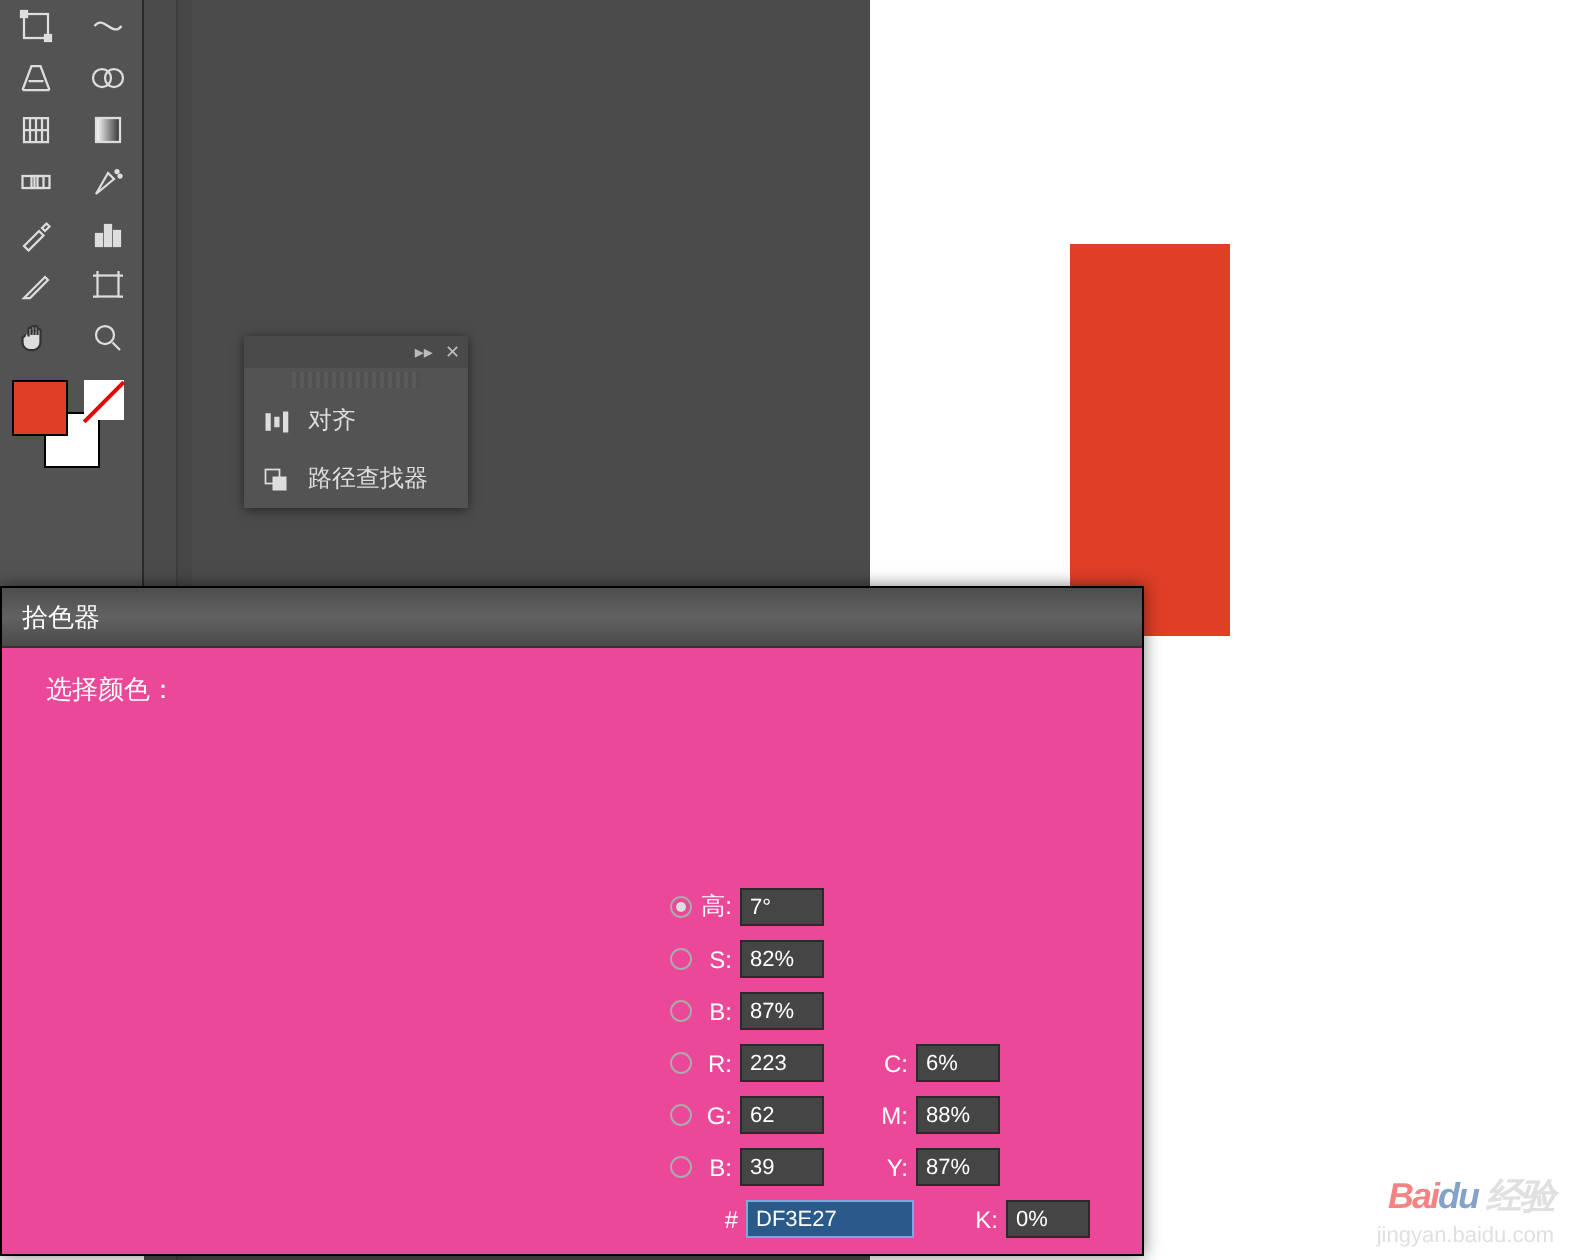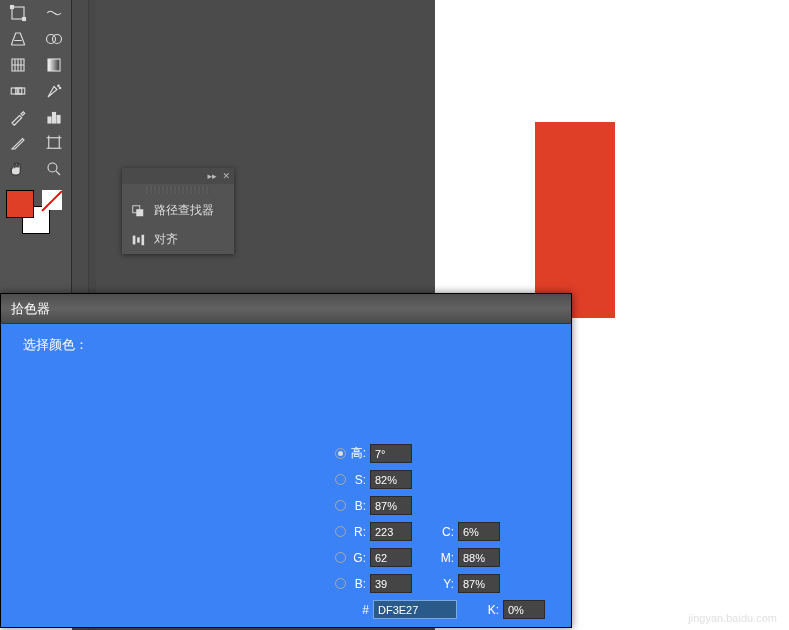--- a/index.html
+++ b/index.html
@@ -26,21 +26,21 @@
     
     
     .float-panel { position: absolute; left: 122px; top: 168px; width: 112px; background: #535353; box-shadow: 0 1px 5px rgba(0,0,0,.5); }
     .float-header { height: 16px; background: #4a4a4a; display:flex; justify-content:flex-end; align-items:center; padding:0 4px; gap:6px; }
     .float-header span { color:#bbb; font-size:9px; cursor:pointer; }
     .float-grip { height:8px; background:repeating-linear-gradient(90deg,#5a5a5a 0 2px,#505050 2px 4px); margin:2px 24px;}
     .float-row { display:flex; align-items:center; gap:8px; padding:6px 8px; color:#ddd; font-size:12px; cursor:pointer; }
     .float-row .ic { width:16px; height:14px; display:flex; align-items:center; justify-content:center; }
     
     
-    .picker { position: absolute; left: 0; top: 293px; width: 572px; height: 335px; background: #3b82f6; border: 1px solid #000; box-shadow: 0 0 8px rgba(0,0,0,.5); }
+    .picker { position: absolute; left: 0; top: 293px; width: 572px; height: 335px; background: #ec4899; border: 1px solid #000; box-shadow: 0 0 8px rgba(0,0,0,.5); }
     .picker-title { height: 30px; background: linear-gradient(#4d4d4d,#626262,#4a4a4a); display:flex; align-items:center; padding:0 10px; color:#fff; font-size:13px; border-bottom:1px solid #333; }
     .picker-body { padding: 12px 22px; }
     .picker-label { color:#fff; font-size:13px; margin-bottom:24px; display:block; }
     
     .picker-main { display:flex; gap:14px; }
     .sat-val { width: 258px; height: 258px; position: relative; background:
       linear-gradient(to bottom, transparent, #000),
       linear-gradient(to right, #fff, #ff2a00); cursor: crosshair; }
     .sv-cursor { position:absolute; width:10px; height:10px; border:1px solid #fff; border-radius:50%; left:206px; top:34px; transform:translate(-50%,-50%); }
     
@@ -182,35 +182,35 @@
 
 <div class="float-panel">
   <div class="float-header">
     <span>▸▸</span>
     <span>✕</span>
   </div>
   <div class="float-grip"></div>
   <div class="float-row">
     <span class="ic">
         <svg viewBox="0 0 16 16" width="16" height="14">
-          <rect x="2" y="2" width="8" height="8" fill="none" stroke="#ddd"></rect>
-          <rect x="6" y="6" width="8" height="8" fill="#ddd"></rect>
+          <rect x="2" y="3" width="3" height="10" fill="#ddd"></rect>
+          <rect x="7" y="5" width="3" height="6" fill="#ddd"></rect>
+          <rect x="12" y="2" width="3" height="12" fill="#ddd"></rect>
         </svg>
       </span>
-    <span>路径查找器</span>
+    <span>对齐</span>
   </div>
   <div class="float-row">
     <span class="ic">
         <svg viewBox="0 0 16 16" width="16" height="14">
-          <rect x="2" y="3" width="3" height="10" fill="#ddd"></rect>
-          <rect x="7" y="5" width="3" height="6" fill="#ddd"></rect>
-          <rect x="12" y="2" width="3" height="12" fill="#ddd"></rect>
+          <rect x="2" y="2" width="8" height="8" fill="none" stroke="#ddd"></rect>
+          <rect x="6" y="6" width="8" height="8" fill="#ddd"></rect>
         </svg>
       </span>
-    <span>对齐</span>
+    <span>路径查找器</span>
   </div>
 </div>
 
 <div class="picker">
   <div class="picker-title">拾色器</div>
   <div class="picker-body">
     <span class="picker-label">选择颜色：</span>
 
     <div class="fields">
       <div class="frow">
@@ -258,14 +258,15 @@
         <input class="finput hex sel" value="DF3E27" style="">
         <span class="fspacer"></span>
         <span class="flabel">K:</span>
         <input class="finput" value="0%" style="">
       </div>
     </div>
   </div>
 </div>
 
 <div class="watermark">
+  <span class="wm-logo"><span class="red">Bai</span><span class="blue">du</span> 经验</span>
   <span>jingyan.baidu.com</span>
 </div>
 
 </body></html>

